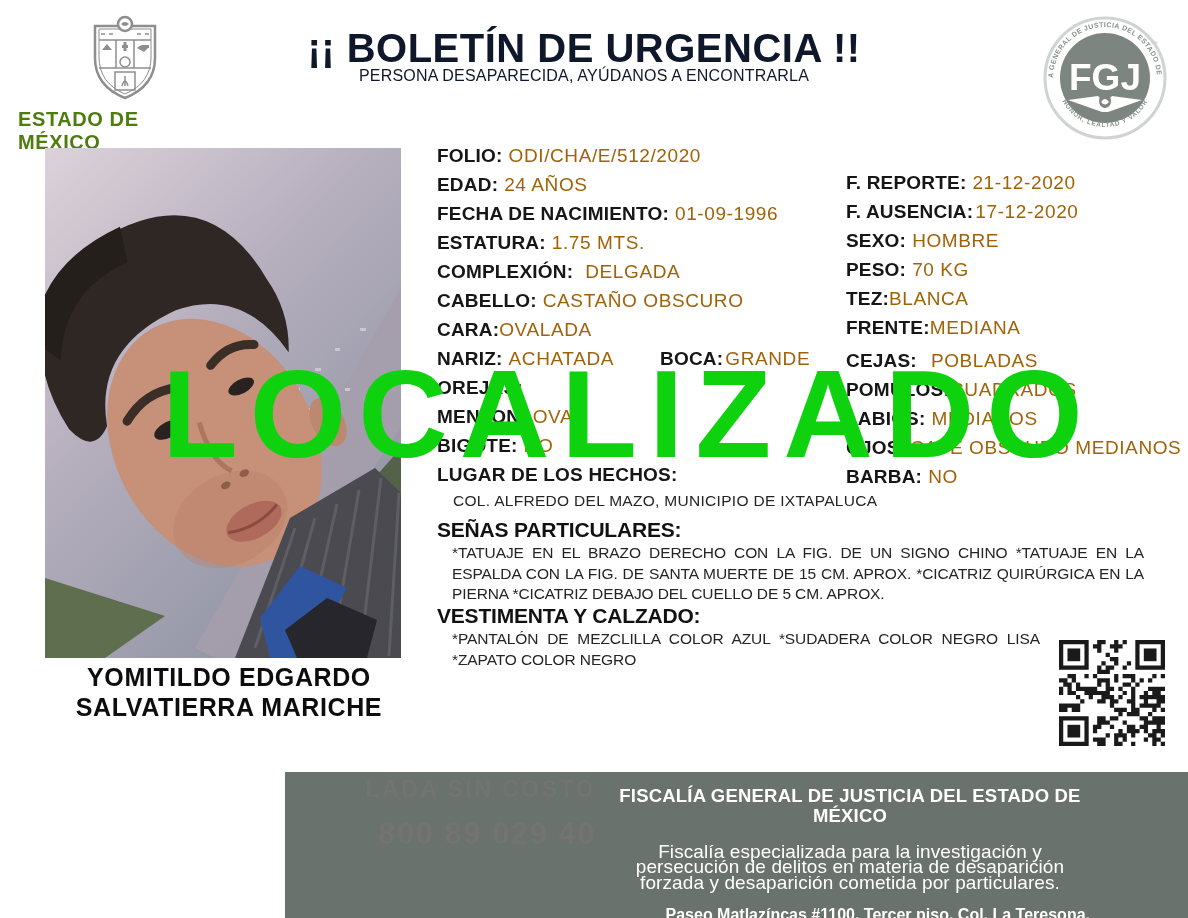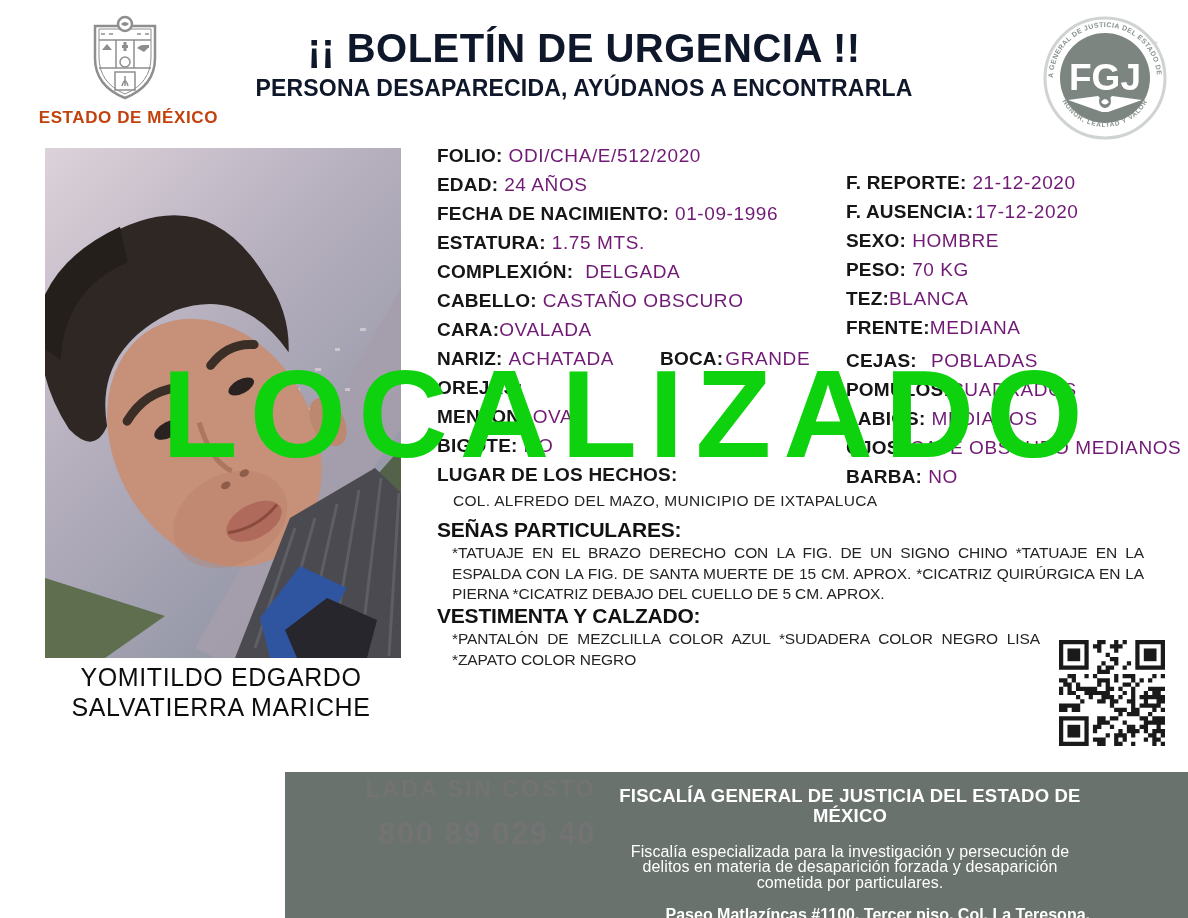--- a/index.html
+++ b/index.html
@@ -2,69 +2,69 @@
 <html><head>
 <meta charset="utf-8">
 <style>
   html,body{margin:0;padding:0;background:#fff;}
   .page{position:relative;width:1188px;height:918px;background:#fff;overflow:hidden;
         font-family:"Liberation Sans",sans-serif;color:#161616;}
 
   
   .hdr-center{position:absolute;left:0;top:28px;width:1168px;text-align:center;color:#43695d;}
   .hdr-title{font-size:40px;font-weight:bold;letter-spacing:.5px;line-height:1;}
-  .hdr-sub{font-size:23px;font-weight:bold;letter-spacing:.2px;margin-top:9px;line-height:1;}
+  .hdr-sub{font-size:16px;font-weight:normal;letter-spacing:.2px;line-height:1;}
 
   .estado-logo{position:absolute;left:52px;top:14px;width:146px;}
-  .estado-caption{position:absolute;left:18px;top:108px;width:200px;text-align:right;
-        font-size:17px;font-weight:bold;color:#c2410c;letter-spacing:.6px;}
+  .estado-caption{position:absolute;left:18px;top:108px;width:200px;text-align:left;
+        font-size:20px;font-weight:bold;color:#4d7c0f;letter-spacing:.6px;}
 
   .fgj-logo{position:absolute;left:1038px;top:16px;}
 
   
   .photo{position:absolute;left:45px;top:148px;width:356px;height:510px;overflow:hidden;background:#b9aec0;}
 
   
   .fields{position:absolute;}
   .fields-left{left:437px;top:141px;}
   .fields-right{left:846px;top:168px;}
   .frow{line-height:29px;height:29px;white-space:nowrap;}
   .frow.gap{margin-top:4px;}
   .flabel{font-weight:bold;font-size:19px;letter-spacing:.2px;margin-right:6px;}
-  .fvalue{font-size:19px;letter-spacing:.6px;color:#701a75;}
+  .fvalue{font-size:19px;letter-spacing:.6px;color:#a16207;}
   .flabel2{margin-left:46px;}
   .fsub{font-size:15.5px;letter-spacing:.3px;line-height:24px;color:#242424;margin-left:16px;white-space:nowrap;}
 
   .section-h{position:absolute;font-weight:bold;font-size:21px;letter-spacing:-.2px;color:#111;}
   .section-body{position:absolute;font-size:15.5px;line-height:20.5px;letter-spacing:-.1px;
         text-align:justify;color:#242424;}
   .senas-h{left:437px;top:518px;}
   .senas-b{left:452px;top:543px;width:692px;}
   .vest-h{left:437px;top:604px;}
   .vest-b{left:452px;top:629px;width:588px;}
 
   
-  .name-block{position:absolute;left:28px;top:662px;width:386px;text-align:center;
-        font-size:25px;font-weight:normal;letter-spacing:.6px;line-height:30px;color:#0d0d0d;}
+  .name-block{position:absolute;left:36px;top:662px;width:386px;text-align:center;
+        font-size:25px;font-weight:bold;letter-spacing:.6px;line-height:30px;color:#0d0d0d;}
 
   
   .watermark{position:absolute;left:162px;top:352px;z-index:9;font-size:124px;font-weight:bold;
         letter-spacing:12px;line-height:1;white-space:nowrap;color:#0fd20f;}
 
   
   .qr{position:absolute;left:1059px;top:640px;width:106px;height:106px;background:#fff;}
 
   
   .footer-gray{position:absolute;left:285px;top:772px;width:903px;height:146px;background:#69726c;}
   .lada{position:absolute;left:296px;top:776px;width:300px;text-align:right;color:#737373;z-index:2;}
   .lada-1{font-size:23px;font-weight:bold;letter-spacing:2.5px;}
   .lada-2{font-size:31px;font-weight:bold;letter-spacing:1.5px;margin-top:13px;}
   .fisc{position:absolute;left:610px;top:786px;width:480px;color:#fff;z-index:2;}
   .fisc-title{font-size:18.5px;font-weight:bold;letter-spacing:.2px;text-align:center;line-height:1.1;}
-  .fisc-desc{font-size:16px;line-height:15.5px;text-align:center;margin-top:17px;letter-spacing:.1px;}
+  .fisc-desc{font-size:19px;line-height:15.5px;text-align:center;margin-top:17px;letter-spacing:.1px;}
   .fisc-addr{font-size:16px;font-weight:bold;line-height:14.5px;text-align:right;margin-top:18px;}
 
   .odisea{position:absolute;left:0;top:772px;width:285px;height:146px;background:#fff;}
 </style>
 </head>
 <body>
 
 <div class="page">
 
   <svg class="estado-logo" width="146" height="96" viewBox="0 0 146 96">

